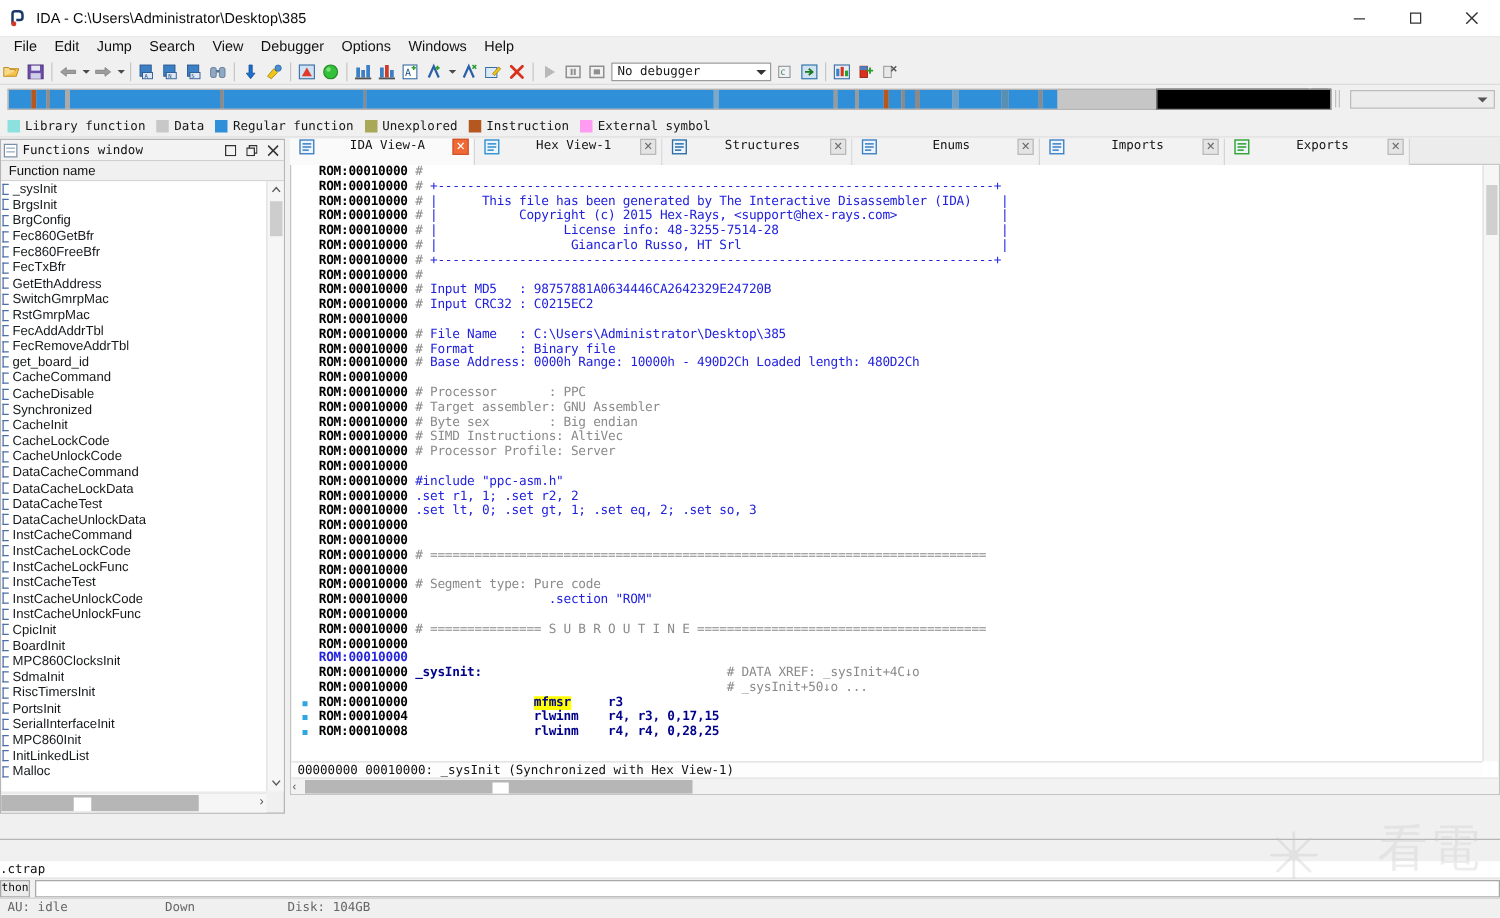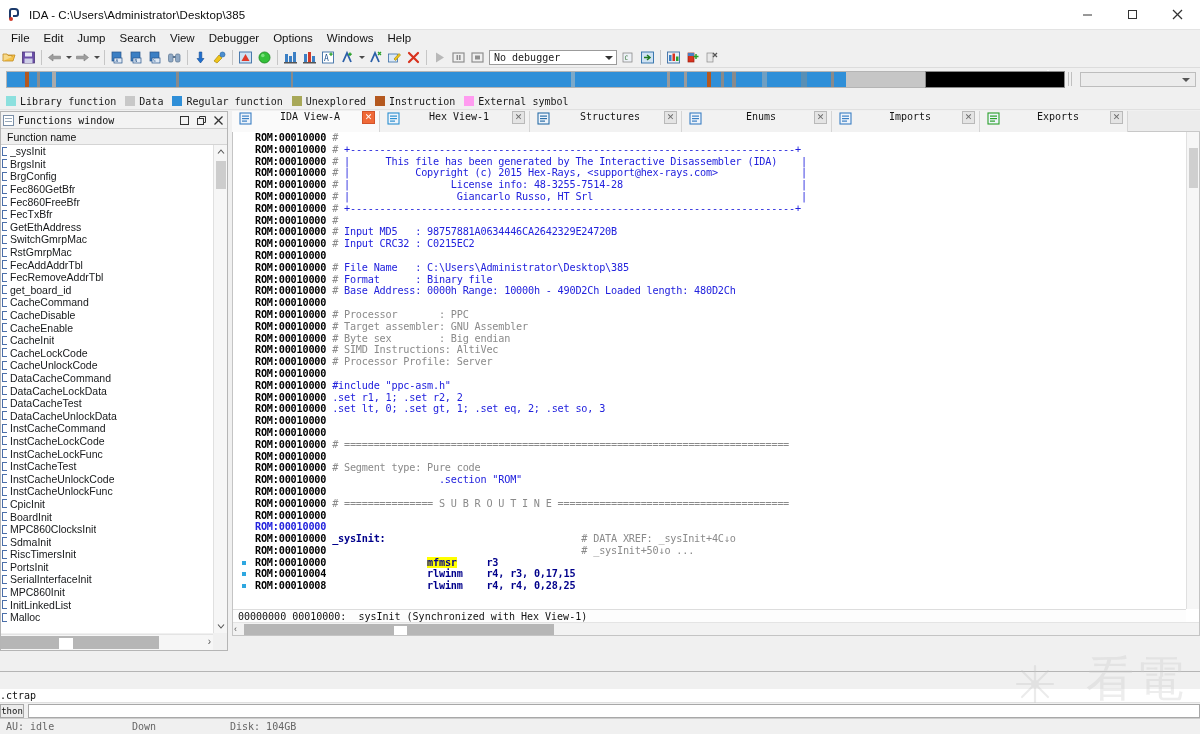--- a/index.html
+++ b/index.html
@@ -273,21 +273,21 @@
   }
   .st-cell { font-size:10px; color:#666; font-family:"DejaVu Sans Mono", monospace; white-space:nowrap; }
 
   
   .watermark {
     position:absolute; right:8px; bottom:18px; width:185px; height:62px;
     opacity:0.32; pointer-events:none;
   }
   .wm-text {
     position:absolute; right:6px; top:2px;
-    font-size:48px; color:#c9c9c9; font-family:Liberation Sans, sans-serif;
+    font-size:40px; color:#c9c9c9; font-family:Liberation Sans, sans-serif;
     letter-spacing:2px; line-height:46px;
   }
   .wm-star { position:absolute; left:6px; top:8px; width:44px; height:44px; }
 </style>
 </head>
 <body>
 
 <div class="app">
 
   <div class="titlebar">
@@ -696,21 +696,21 @@
         <div class="fn-row">
           <span class="fn-tick"></span>
           <span class="fn-name">CacheCommand</span>
         </div>
         <div class="fn-row">
           <span class="fn-tick"></span>
           <span class="fn-name">CacheDisable</span>
         </div>
         <div class="fn-row">
           <span class="fn-tick"></span>
-          <span class="fn-name">CacheEnable</span>
+          <span class="fn-name">Synchronized</span>
         </div>
         <div class="fn-row">
           <span class="fn-tick"></span>
           <span class="fn-name">CacheInit</span>
         </div>
         <div class="fn-row">
           <span class="fn-tick"></span>
           <span class="fn-name">CacheLockCode</span>
         </div>
         <div class="fn-row">

